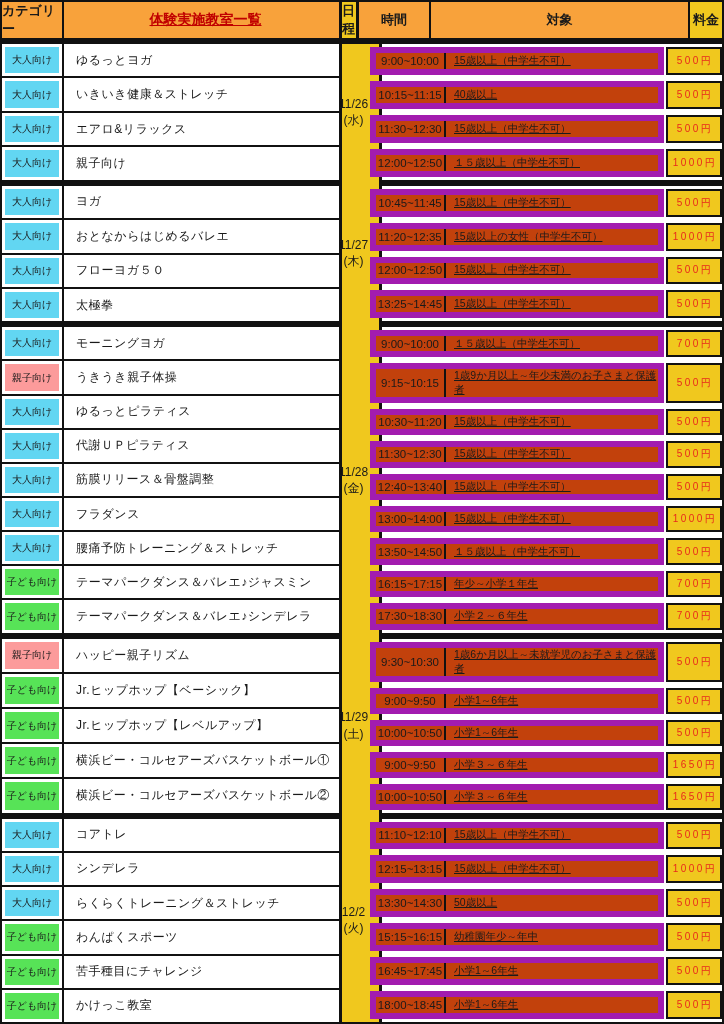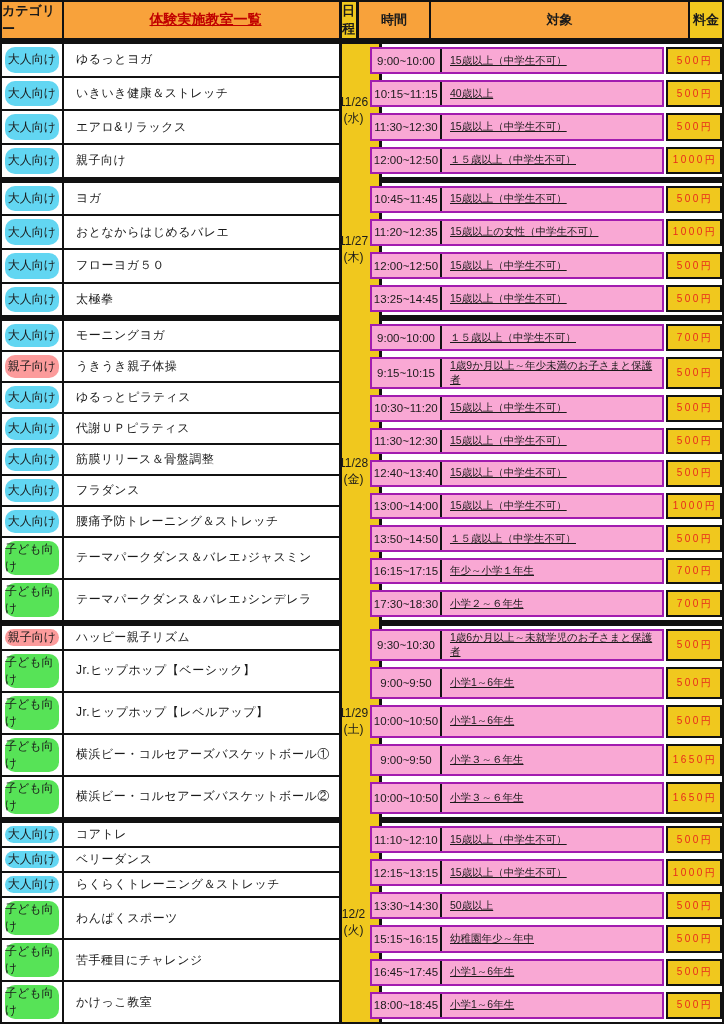--- a/index.html
+++ b/index.html
@@ -33,30 +33,30 @@
     position:absolute; top:0; bottom:0; left:337px; width:43px;
     background:var(--yellow);
     border-left:3px solid #111; border-right:3px solid #111;
     z-index:0;
   }
   .block { position:relative; z-index:1; display:flex; }
   .lrows { width:337px; display:flex; flex-direction:column; }
   .lrow  { flex:1; display:flex; border-bottom:2px solid #111; background:#fff; }
   .lrow:last-child { border-bottom:0; }
   .cat   { width:62px; border-right:2px solid #111; padding:3px; display:flex; }
-  .badge { flex:1; display:flex; align-items:center; justify-content:center; font-size:12px;border-radius:10px; }
+  .badge { flex:1; display:flex; align-items:center; justify-content:center; font-size:10px; }
   .badge.adult  { background:var(--adult); }
   .badge.parent { background:var(--parent); }
   .badge.kids   { background:var(--kids); }
   .cname { flex:1; display:flex; align-items:center; padding-left:12px; font-size:12px; letter-spacing:0.5px; }
   .dcell { width:29px; display:flex; flex-direction:column; align-items:center; justify-content:center;
            font-size:12px; line-height:1.35; text-align:center; }
   .rrows { flex:1; display:flex; flex-direction:column; }
   .rrow  { flex:1; display:flex; padding:3px 0 3px 2px; gap:2px; }
-  .ttbox { flex:1; display:flex; border:2px solid #a21caf; background:#f9a8d4; }
+  .ttbox { flex:1; display:flex; border:6px solid #a21caf; background:#c2410c; }
   .time  { width:70px; border-right:2px solid #111; display:flex; align-items:center; justify-content:center; font-size:11.5px; }
   .target{ flex:1; display:flex; align-items:center; padding-left:8px; font-size:10.5px;text-decoration:underline; }
   .feebox{ width:56px; border:2px solid #111; background:var(--yellow);
            display:flex; align-items:center; justify-content:center;
            color:var(--feered); font-size:10px; letter-spacing:2.5px; padding-left:2px; }
   .bsep { display:flex; flex:0 0 6px; }
   .bsep .bl { width:337px; background:#111; }
   .bsep .bm { width:43px; }
   .bsep .br { flex:1; background:#111; }
 </style>
@@ -427,21 +427,21 @@
           <div class="lrow">
             <div class="cat">
               <div class="badge adult">大人向け</div>
             </div>
             <div class="cname">コアトレ</div>
           </div>
           <div class="lrow">
             <div class="cat">
               <div class="badge adult">大人向け</div>
             </div>
-            <div class="cname">ベリーダンス</div>
+            <div class="cname">シンデレラ</div>
           </div>
           <div class="lrow">
             <div class="cat">
               <div class="badge adult">大人向け</div>
             </div>
             <div class="cname">らくらくトレーニング＆ストレッチ</div>
           </div>
           <div class="lrow">
             <div class="cat">
               <div class="badge kids">子ども向け</div>

